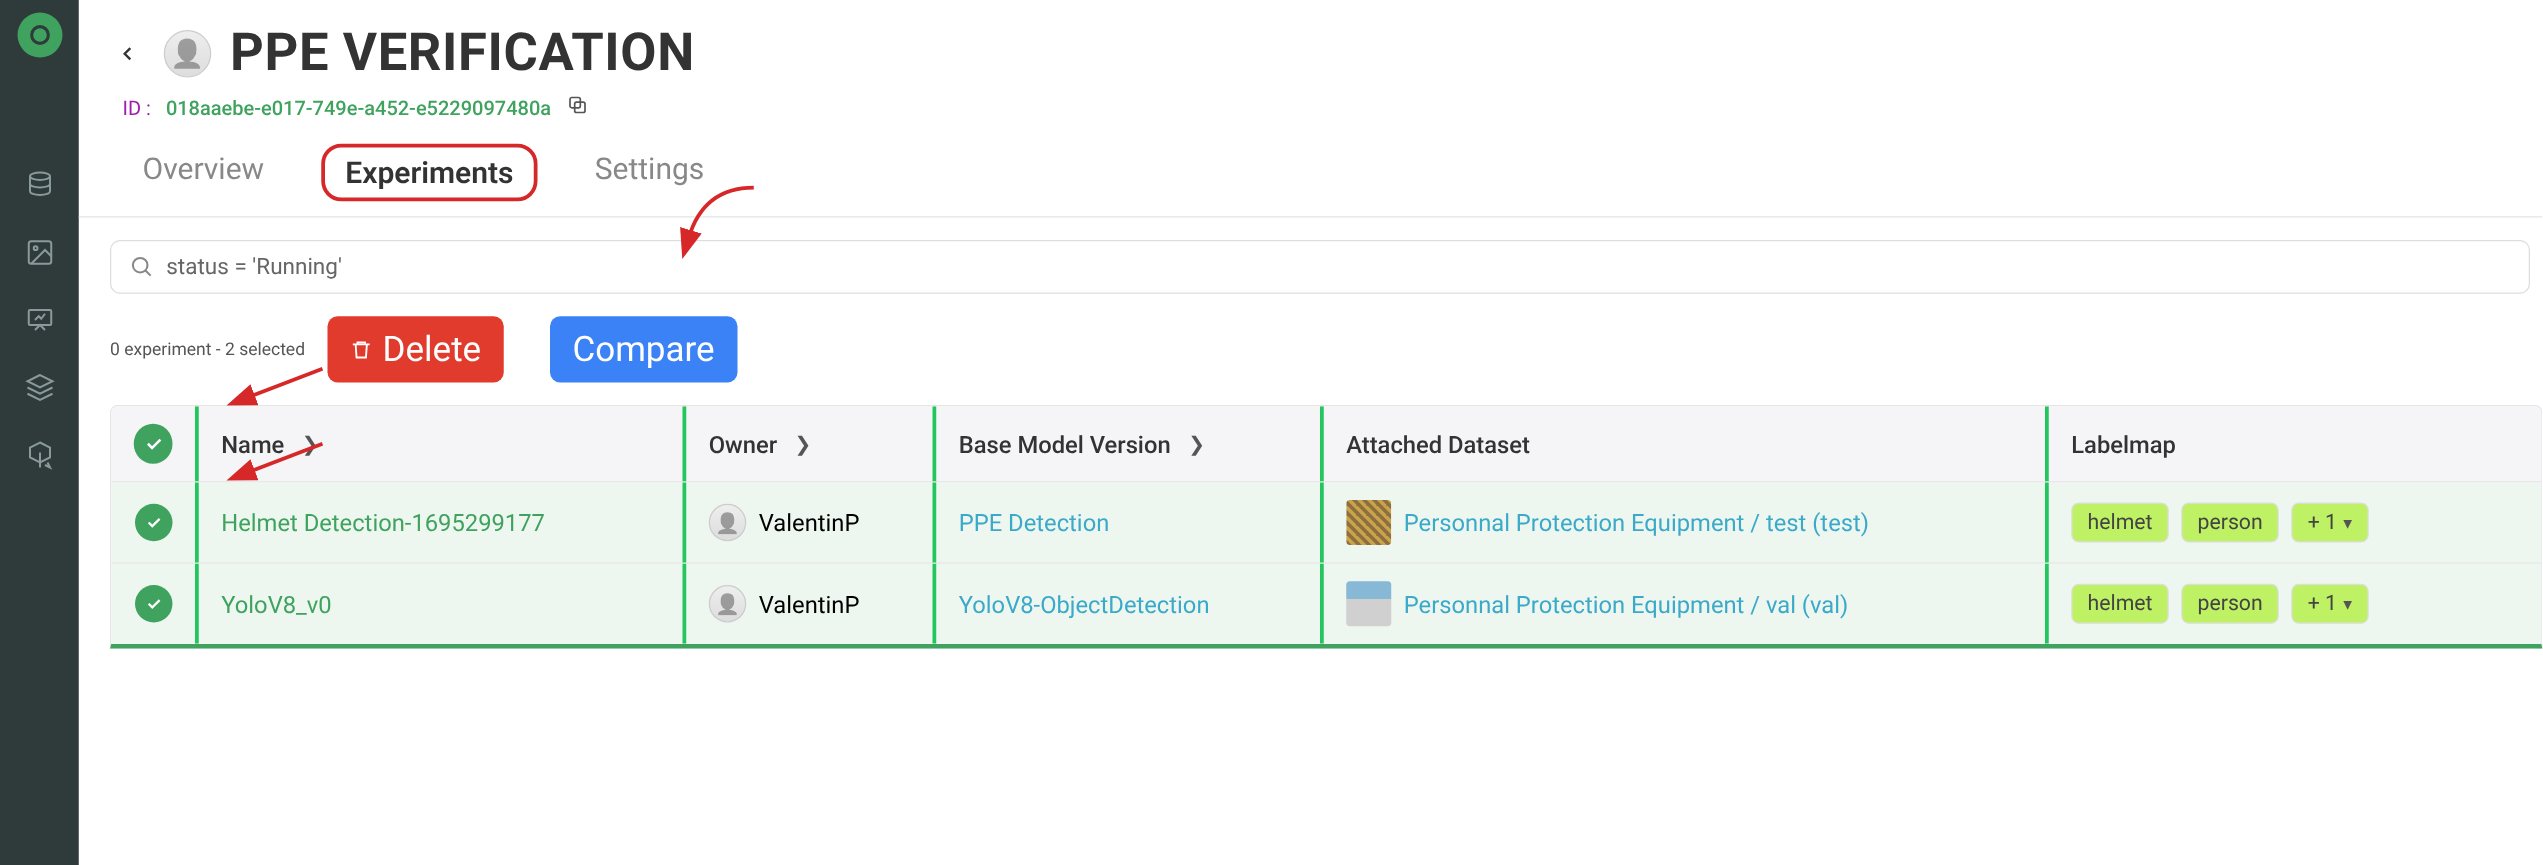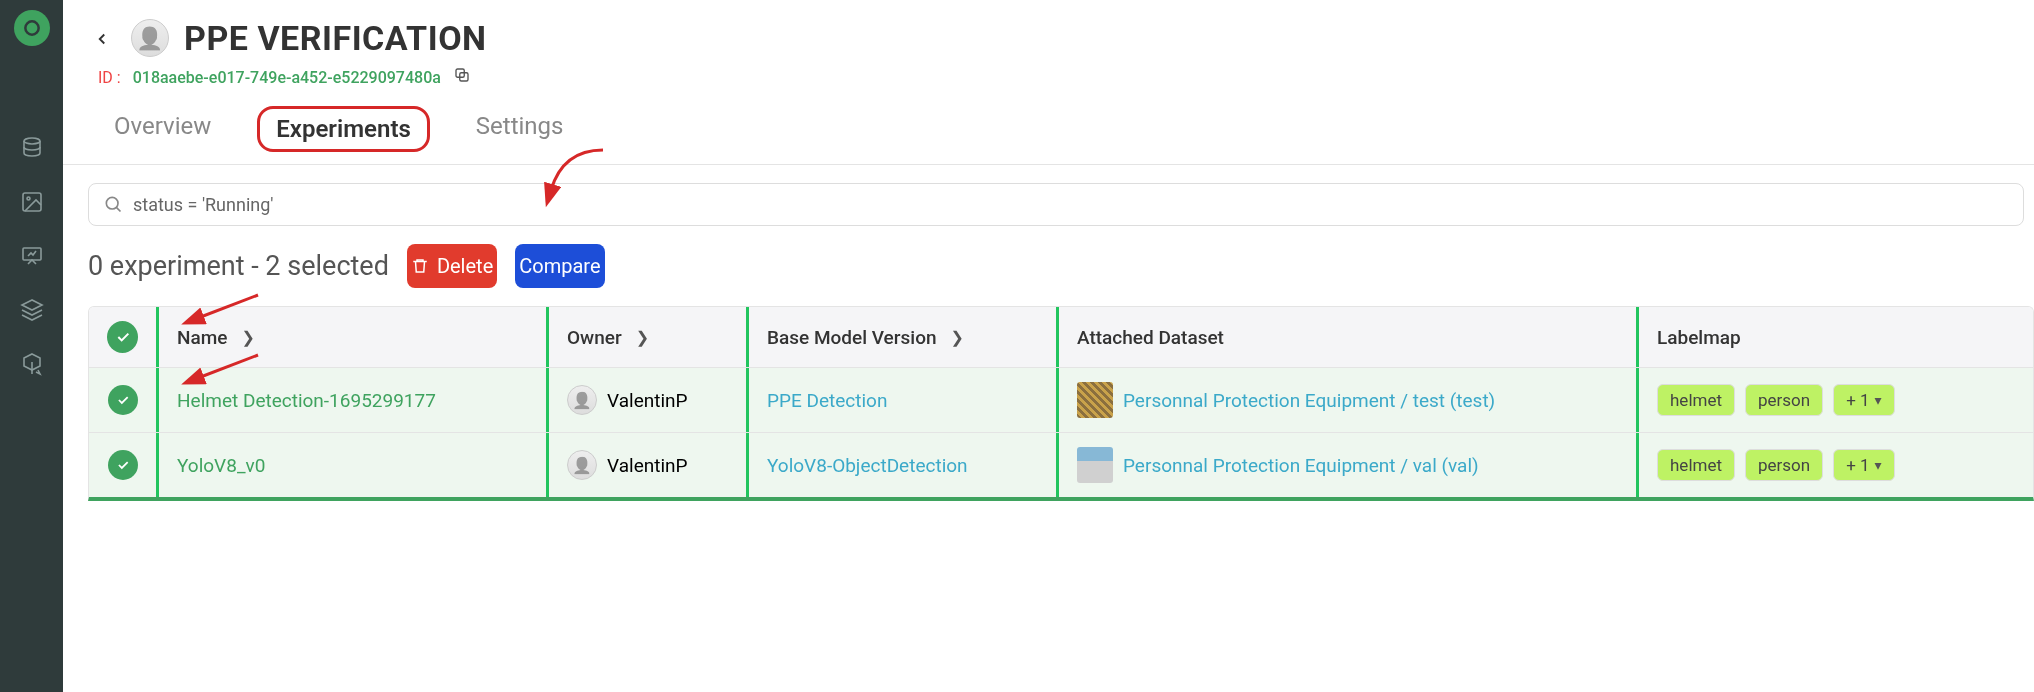--- a/index.html
+++ b/index.html
@@ -13,47 +13,47 @@
 .sidebar-icon { color: #8a9a9a; width: 24px; height: 24px; cursor: pointer; }
 
 
 .main { flex: 1; padding: 18px 0 0 25px; position: relative; }
 
 
 .header { display: flex; align-items: center; gap: 15px; }
 .back-btn { font-size: 28px; color: #333; cursor: pointer; padding: 0 5px; }
 .avatar-header { width: 38px; height: 38px; border-radius: 50%; background: linear-gradient(#eee, #ddd); border: 1px solid #ccc; display: flex; align-items: center; justify-content: center; overflow: hidden; }
 .avatar-header::after { content: "👤"; font-size: 22px; filter: grayscale(1) opacity(0.6); }
-.page-title { font-size: 34px; font-weight: 700; color: #333; letter-spacing: 0.5px; }
+.page-title { font-size: 42px; font-weight: 700; color: #333; letter-spacing: 0.5px; }
 
 
 .id-row { margin: 8px 0 0 10px; display: flex; align-items: center; gap: 12px; font-size: 16px; }
-.id-label { color: #ef4444; }
+.id-label { color: #a21caf; }
 .id-value { color: #3fa35f; font-weight: 500; }
 .copy-icon { color: #555; cursor: pointer; }
 
 
 .tabs { display: flex; gap: 30px; margin: 18px 0 0 10px; font-size: 24px; }
 .tab { color: #888; cursor: pointer; padding: 6px 16px; }
 .tab.active { color: #333; font-weight: 600; border: 3px solid #d62828; border-radius: 16px; }
 
 
 .divider { height: 1px; background: #e4e4e4; margin-top: 12px; margin-left: -25px; }
 
 
 .search-wrap { margin: 18px 10px 0 0; border: 1px solid #ddd; border-radius: 8px; display: flex; padding: 10px 14px; gap: 10px; }
 .search-icon { color: #888; }
 .search-input { border: none; outline: none; font-size: 18px; flex: 1; color: #666; background: transparent; }
 
 
 .toolbar { display: flex; align-items: center; gap: 18px; margin: 18px 0 0 0; }
-.toolbar-text { font-size: 27px; color: #555; }
-.btn { border: none; border-radius: 8px; padding: 10px 4px; font-size: 20px; cursor: pointer; display: flex; align-items: center; gap: 8px; color: #fff; text-align: center; }
+.toolbar-text { font-size: 14px; color: #555; }
+.btn { border: none; border-radius: 8px; padding: 10px 18px; font-size: 28px; cursor: pointer; display: flex; align-items: center; gap: 8px; color: #fff; text-align: center; }
 .btn-delete { background: #e13b2d; }
-.btn-compare { background: #1d4ed8; }
+.btn-compare { background: #3b82f6; margin-left: 19px; }
 
 
 .table { margin-top: 18px; border: 1px solid #e4e4e4; border-radius: 6px 6px 0 0; overflow: hidden; margin-right: 0; border-bottom: 4px solid #3fa35f; }
 .thead { display: flex; background: #f5f5f7; border-bottom: 1px solid #e4e4e4; }
 .th, .td { padding: 14px 18px; font-size: 19px; display: flex; align-items: center; gap: 10px; border-right: 3px solid #22c55e; }
 .th { color: #333; font-weight: 500; }
 .col-check { width: 70px; flex: none; justify-content: center; }
 .col-name { flex: 0 0 390px; }
 .col-owner { flex: 0 0 200px; text-align: right; }
 .col-model { flex: 0 0 310px; }

